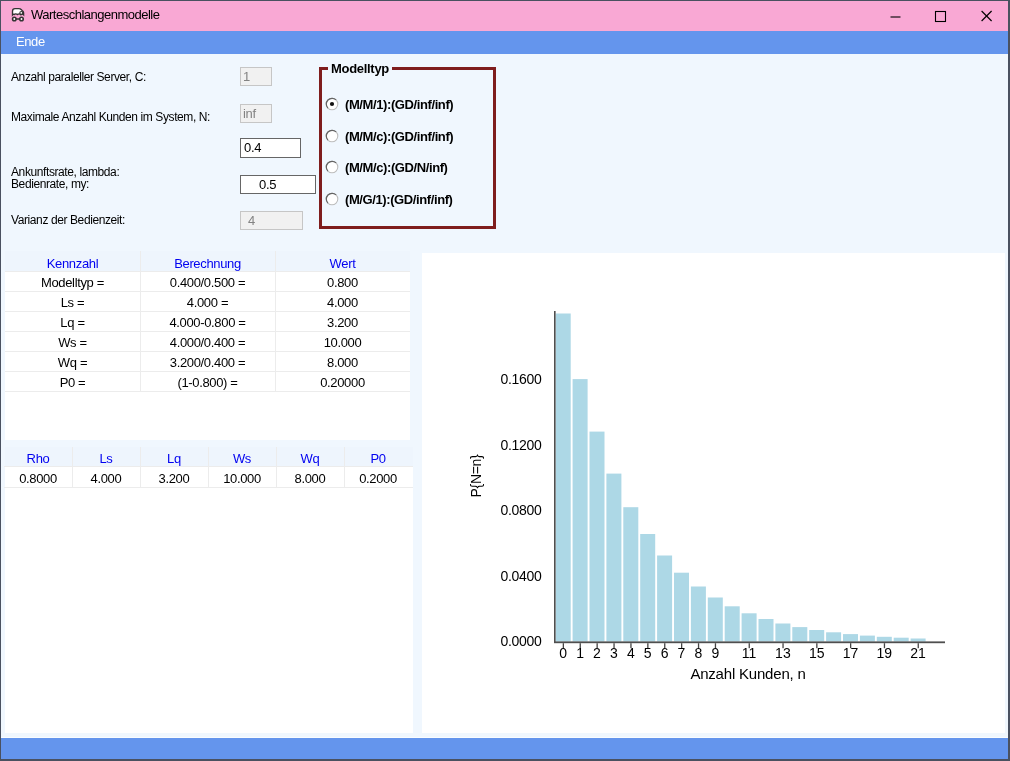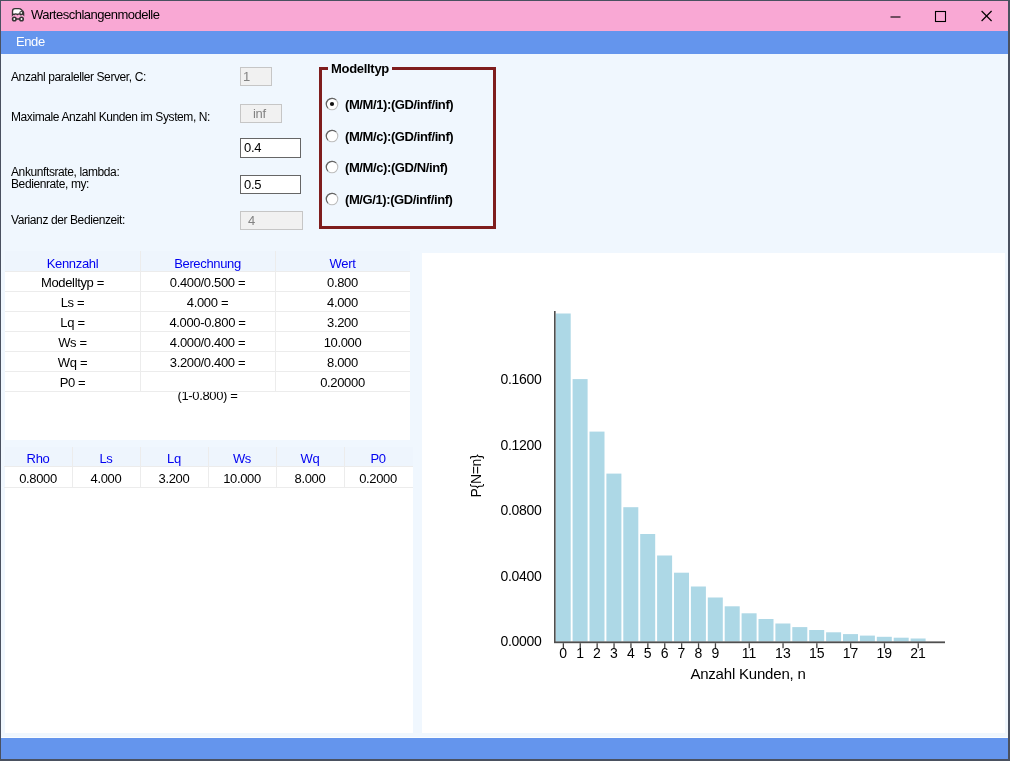--- a/index.html
+++ b/index.html
@@ -49,23 +49,23 @@
     <span class="ende">Ende</span>
   </div>
 <div class="formbg">
 
   <div class="lbl" style="left:10px;top:16px;">Anzahl paraleller Server, C:</div>
   <div class="lbl" style="left:10px;top:56px;">Maximale Anzahl Kunden im System, N:</div>
   <div class="lbl" style="left:10px;top:87px;margin-top:24px;">Ankunftsrate, lambda:</div>
   <div class="lbl" style="left:10px;top:123px;">Bedienrate, my:</div>
   <div class="lbl" style="left:10px;top:159px;">Varianz der Bedienzeit:</div>
   <div class="tb dis" style="left:239px;top:13px;width:28px;height:17px;line-height:17px;padding-left:2px;">1</div>
-  <div class="tb dis" style="left:239px;top:50px;width:28px;height:17px;line-height:17px;padding-left:12px;">inf</div>
+  <div class="tb dis" style="left:239px;top:50px;width:28px;height:17px;line-height:17px;padding-left:2px;">inf</div>
   <div class="tb en" style="left:239px;top:84px;width:56px;height:18px;line-height:18px;padding-left:3px;">0.4</div>
-  <div class="tb en" style="left:239px;top:121px;width:56px;height:17px;line-height:17px;padding-left:3px;">0.5</div>
+  <div class="tb en" style="left:239px;top:121px;width:56px;height:17px;line-height:17px;padding-left:18px;">0.5</div>
   <div class="tb dis" style="left:239px;top:157px;width:54px;height:17px;line-height:17px;padding-left:7px;">4</div>
   <div class="grp" style="left:318px;top:13px;">
     <div class="grplbl">Modelltyp</div>
     <svg width="14" height="14" style="position:absolute;left:3px;top:27px">
         <circle cx="7" cy="7" r="5.8" fill="#fff" stroke="#bdbdbd" stroke-width="1.1"></circle>
         <path d="M2.9,11.1 A5.8,5.8 0 0 1 11.1,2.9" fill="none" stroke="#646464" stroke-width="1.2"></path>
         <circle cx="7" cy="7" r="2.1" fill="#111"></circle>
       </svg>
     <svg width="14" height="14" style="position:absolute;left:3px;top:59px">
         <circle cx="7" cy="7" r="5.8" fill="#fff" stroke="#bdbdbd" stroke-width="1.1"></circle>
@@ -106,21 +106,21 @@
     <div class="hl" style="left:5px;top:331px;width:405px;"></div>
     <div class="cell" style="left:5px;top:333px;width:135px;height:20px;line-height:20px;">Ws =</div>
     <div class="cell" style="left:140px;top:333px;width:135px;height:20px;line-height:20px;">4.000/0.400 =</div>
     <div class="cell" style="left:275px;top:333px;width:135px;height:20px;line-height:20px;">10.000</div>
     <div class="hl" style="left:5px;top:351px;width:405px;"></div>
     <div class="cell" style="left:5px;top:353px;width:135px;height:20px;line-height:20px;">Wq =</div>
     <div class="cell" style="left:140px;top:353px;width:135px;height:20px;line-height:20px;">3.200/0.400 =</div>
     <div class="cell" style="left:275px;top:353px;width:135px;height:20px;line-height:20px;">8.000</div>
     <div class="hl" style="left:5px;top:371px;width:405px;"></div>
     <div class="cell" style="left:5px;top:373px;width:135px;height:20px;line-height:20px;">P0 =</div>
-    <div class="cell" style="left:140px;top:373px;width:135px;height:20px;line-height:20px;margin-top:13px;">(1-0.800) =</div>
+    <div class="cell" style="left:140px;top:373px;width:135px;height:20px;line-height:20px;">(1-0.800) =</div>
     <div class="cell" style="left:275px;top:373px;width:135px;height:20px;line-height:20px;">0.20000</div>
     <div class="hl" style="left:5px;top:391px;width:405px;"></div>
     <div class="hl" style="left:5px;top:271px;width:405px;"></div>
     <div class="vl" style="left:140px;top:251px;height:140px;"></div>
     <div class="vl" style="left:275px;top:251px;height:140px;"></div>
   </div>
 
 <div class="panel" style="left:5px;top:447px;width:408px;height:286px;"></div>
 <div class="hdrbg" style="left:5px;top:447px;width:408px;height:20px;"></div>
 <div id="g2">

